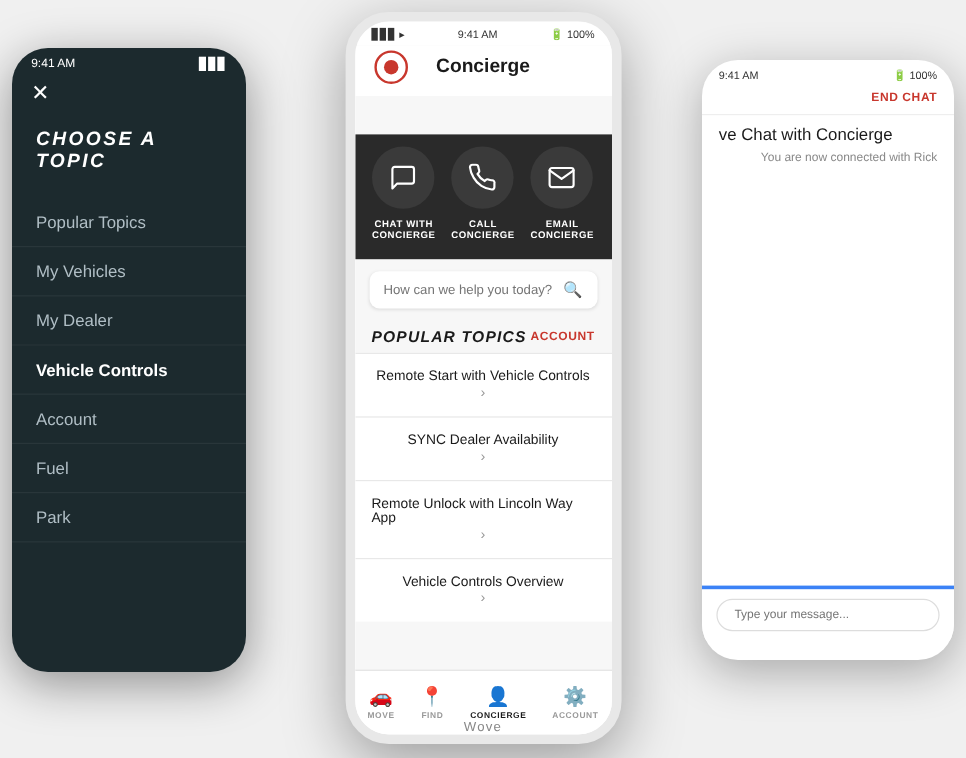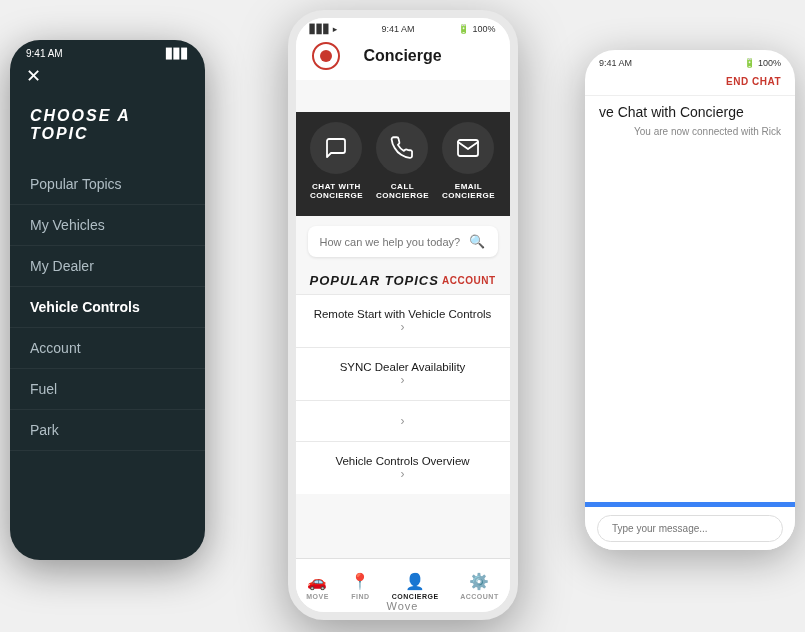--- a/index.html
+++ b/index.html
@@ -418,26 +418,26 @@
     .chat-avatar {
       width: 24px;
       height: 24px;
       background: #888;
       border-radius: 50%;
       flex-shrink: 0;
     }
 
     .chat-input-bar {
       position: absolute;
-      bottom: 0;
+      bottom: 16px;
       left: 0;
       right: 0;
       padding: 8px 12px;
       background: #fff;
-      border-top: 5px solid #3b82f6;
+      border-top: 3px solid #3b82f6;
     }
 
     .chat-input {
       width: 100%;
       border: 1px solid #ddd;
       border-radius: 20px;
       padding: 7px 14px;
       font-size: 10px;
       color: #999;
       outline: none;
@@ -540,20 +540,21 @@
 
       <div class="topic-item">
         <span class="topic-item-text">Remote Start with Vehicle Controls</span>
         <span class="topic-chevron">›</span>
       </div>
       <div class="topic-item">
         <span class="topic-item-text">SYNC Dealer Availability</span>
         <span class="topic-chevron">›</span>
       </div>
       <div class="topic-item">
+        <span class="topic-item-text">Remote Unlock with Lincoln Way App</span>
         <span class="topic-chevron">›</span>
       </div>
       <div class="topic-item">
         <span class="topic-item-text">Vehicle Controls Overview</span>
         <span class="topic-chevron">›</span>
       </div>
 
       <div class="bottom-nav">
         <div class="bottom-nav-item">
           <div class="bottom-nav-icon">🚗</div>

